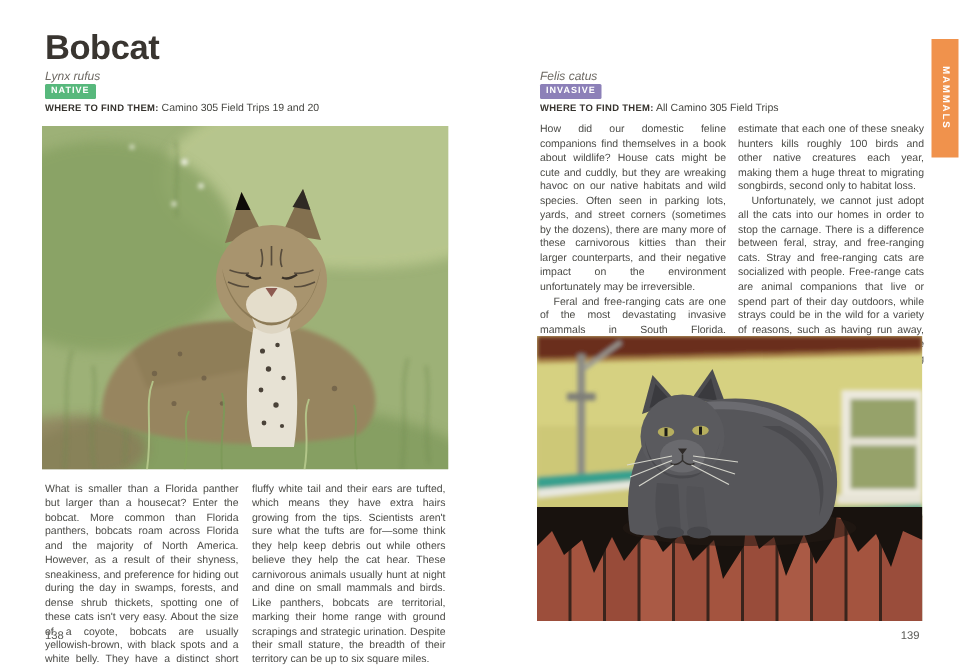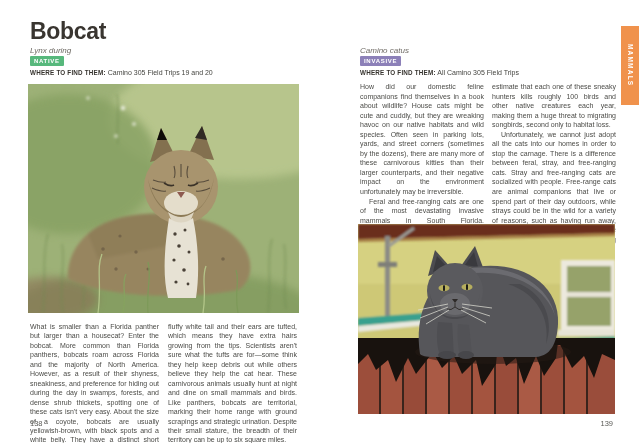--- a/index.html
+++ b/index.html
@@ -69,21 +69,21 @@
   .side-tab span {
     writing-mode:vertical-rl;
     font-size:6.5px; font-weight:bold; color:#ffffff; letter-spacing:1.2px;
   }
 </style>
 </head>
 <body>
 
 <div class="page page-left">
   <h1 class="page-title">Bobcat</h1>
-  <div class="sci-name">Lynx during</div>
+  <div class="sci-name">Lynx rufus</div>
   <span class="badge" style="background-color: rgb(87, 184, 124);">NATIVE</span>
   <div class="where-line">
     <span class="where-label">WHERE TO FIND THEM:</span>
     <span class="where-value">Camino 305 Field Trips 19 and 20</span>
   </div>
 
   <div class="photo photo-bobcat">
     <svg viewBox="0 0 271 229" preserveAspectRatio="none">
       <defs>
         <filter id="soft1" x="-30%" y="-30%" width="160%" height="160%">
@@ -176,21 +176,21 @@
     </div>
     <div class="col">
       <p>fluffy white tail and their ears are tufted, which means they have extra hairs growing from the tips. Scientists aren't sure what the tufts are for—some think they help keep debris out while others believe they help the cat hear. These carnivorous animals usually hunt at night and dine on small mammals and birds. Like panthers, bobcats are territorial, marking their home range with ground scrapings and strategic urination. Despite their small stature, the breadth of their territory can be up to six square miles.</p>
     </div>
   </div>
 
   <div class="page-num page-num-left">138</div>
 </div>
 
 <div class="page page-right">
-  <div class="sci-name">Camino catus</div>
+  <div class="sci-name">Felis catus</div>
   <span class="badge" style="background-color: rgb(140, 128, 184);">INVASIVE</span>
   <div class="where-line">
     <span class="where-label">WHERE TO FIND THEM:</span>
     <span class="where-value">All Camino 305 Field Trips</span>
   </div>
 
   <div class="cols cols-right">
     <div class="col">
       <p>How did our domestic feline companions find themselves in a book about wildlife? House cats might be cute and cuddly, but they are wreaking havoc on our native habitats and wild species. Often seen in parking lots, yards, and street corners (sometimes by the dozens), there are many more of these carnivorous kitties than their larger counterparts, and their negative impact on the environment unfortunately may be irreversible.</p>
       <p class="indent">Feral and free-ranging cats are one of the most devastating invasive mammals in South Florida. Descendants of the African wild cat, they were domesticated about 4,000 years ago and spread around the globe with humans, making them decidedly non-native. Studies</p>

